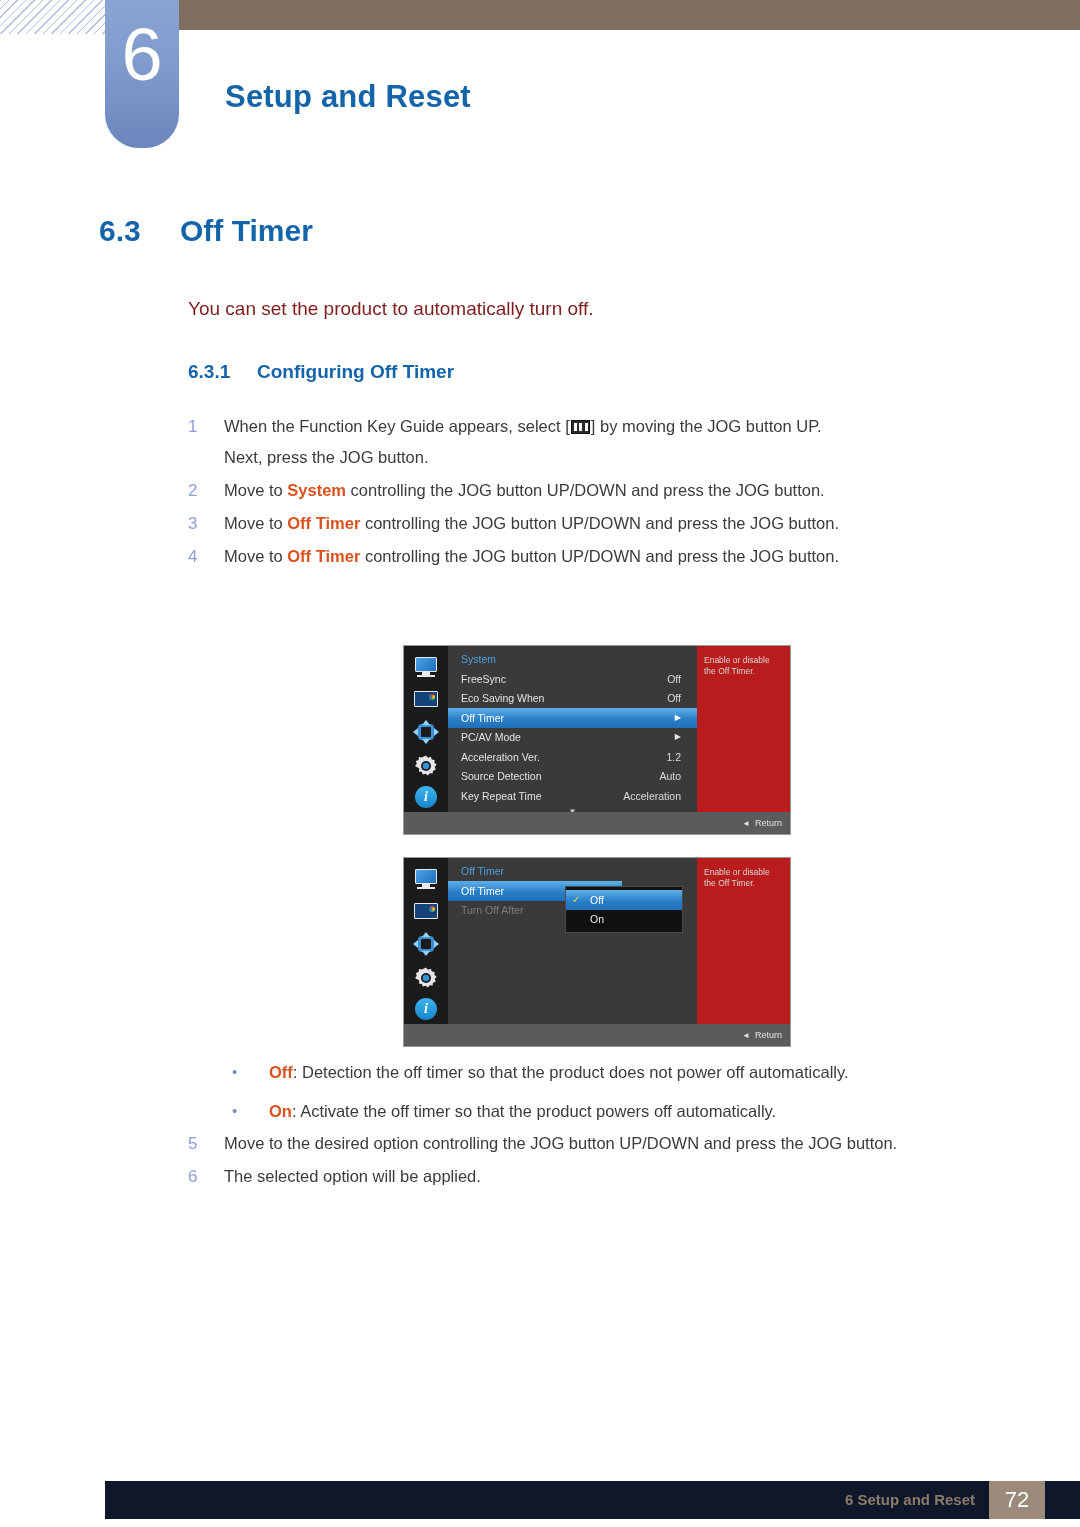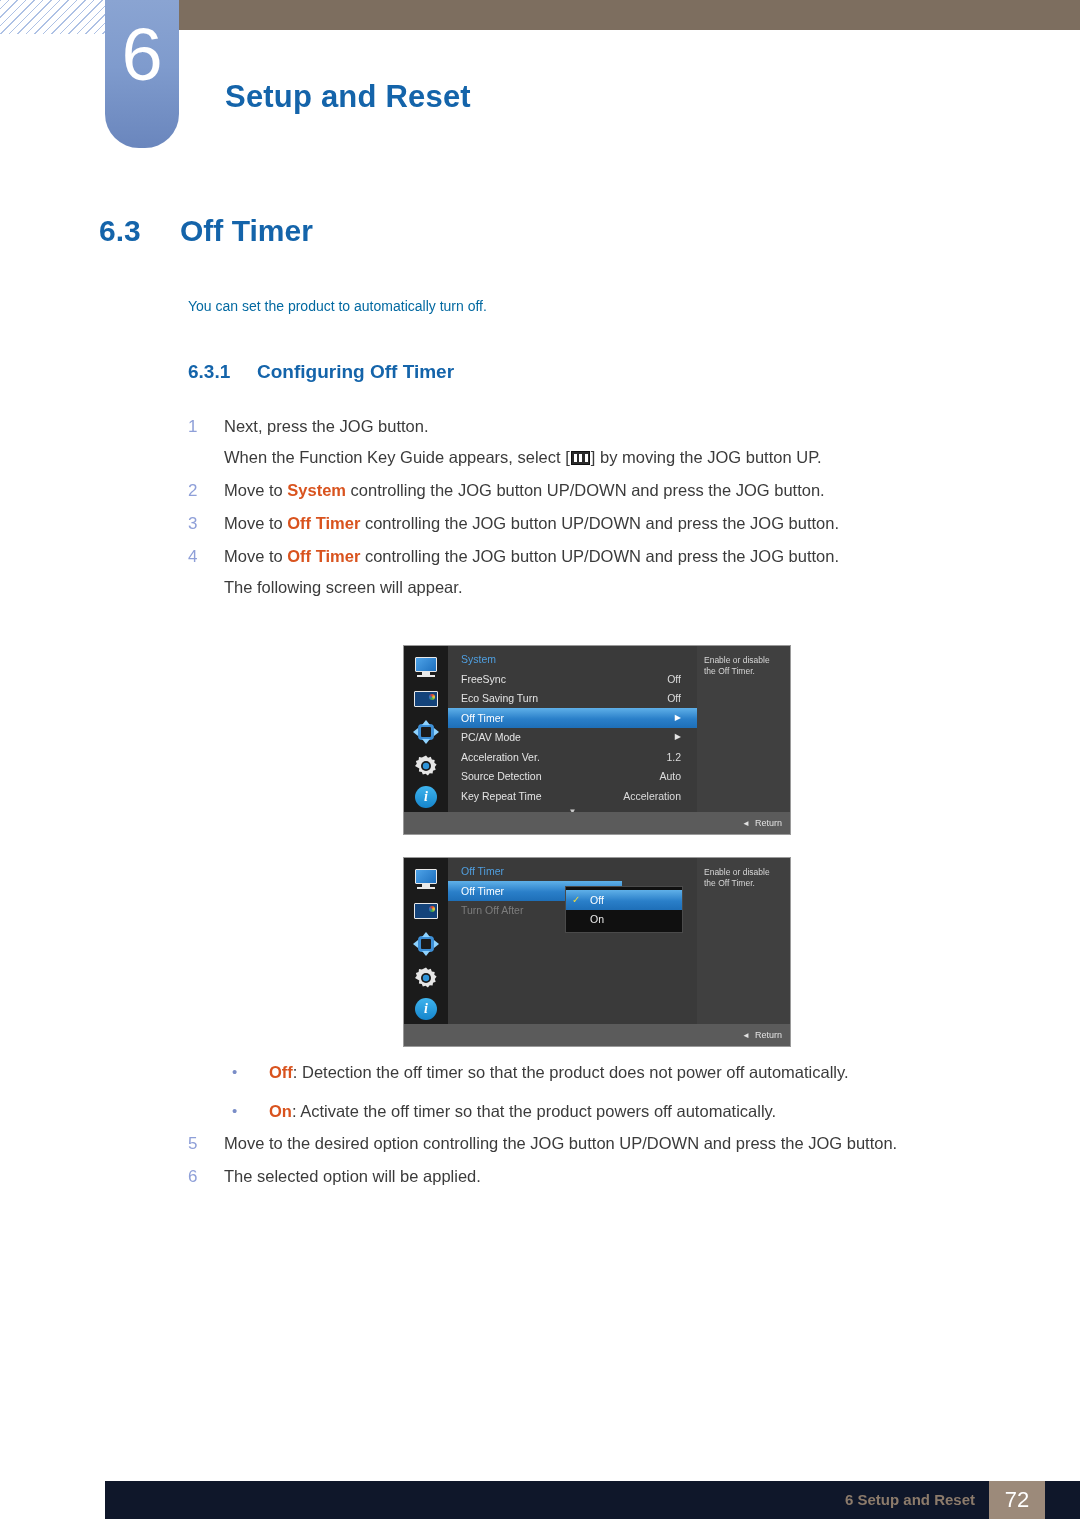--- a/index.html
+++ b/index.html
@@ -44,21 +44,21 @@
     color:#1464aa;font-size:30px;font-weight:700;
   }
   .h2 .numpart{display:inline-block;width:81px;}
   .h3{
     position:absolute;left:188px;top:361px;
     color:#1464aa;font-size:19px;font-weight:700;
   }
   .h3 .numpart{display:inline-block;width:69px;}
   .intro{
     position:absolute;left:188px;top:298px;
-    color:#0369a1;font-size:14px;
+    color:#7f1d1d;font-size:19px;
   }
 
   
   .steps{position:absolute;left:188px;top:411px;width:800px;}
   .step{display:flex;margin-bottom:2px;}
   .step .sn{
     width:36px;flex:0 0 36px;
     color:#8e9fd8;font-size:17px;line-height:31px;
   }
   .step .sbody{flex:1;color:#3b3b3b;font-size:16.5px;line-height:31px;}
@@ -160,21 +160,21 @@
     background:linear-gradient(180deg,#5fb0e8 0%,#2a7fc9 55%,#1e6fb8 100%);
     color:#ffffff;
   }
   .osd-row.dim{color:#7c7c7c;}
   .arrowr{font-size:8px;line-height:8px;}
   .scrolldown{
     text-align:center;color:#c9c9c9;font-size:8px;line-height:8px;margin-top:2px;
   }
   .osd-help{
     position:absolute;right:0;top:0;width:93px;bottom:22px;
-    background:#404040;color:#d6d6d6;font-size:8.5px;line-height:11px;
+    background:#b91c1c;color:#d6d6d6;font-size:8.5px;line-height:11px;
     padding:9px 7px 5px 7px;box-sizing:border-box;
   }
   .osd-bottom{
     position:absolute;left:0;right:0;bottom:0;height:22px;
     background:#5b5b5b;display:flex;align-items:center;justify-content:flex-end;
     padding-right:8px;color:#e2e2e2;font-size:9px;gap:5px;
   }
   .retico{font-size:8px;}
 
   
@@ -228,22 +228,22 @@
 <div class="intro">You can set the product to automatically turn off.</div>
 <div class="h3">
   <span class="numpart">6.3.1</span><span>Configuring Off Timer</span>
 </div>
 
 <div class="steps">
 
   <div class="step">
     <div class="sn">1</div>
     <div class="sbody">
+      <span class="ln"><span>When the Function Key Guide appears, select [</span><span class="menuglyph"><i></i><i></i><i></i></span><span>] by moving the JOG button UP.</span></span>
       <span class="ln">Next, press the JOG button.</span>
-      <span class="ln"><span>When the Function Key Guide appears, select [</span><span class="menuglyph"><i></i><i></i><i></i></span><span>] by moving the JOG button UP.</span></span>
     </div>
   </div>
 
   <div class="step">
     <div class="sn">2</div>
     <div class="sbody">
       <span class="ln"><span>Move to </span><span class="kw">System</span><span> controlling the JOG button UP/DOWN and press the JOG button.</span></span>
     </div>
   </div>
 
@@ -251,21 +251,20 @@
     <div class="sn">3</div>
     <div class="sbody">
       <span class="ln"><span>Move to </span><span class="kw">Off Timer</span><span> controlling the JOG button UP/DOWN and press the JOG button.</span></span>
     </div>
   </div>
 
   <div class="step">
     <div class="sn">4</div>
     <div class="sbody">
       <span class="ln"><span>Move to </span><span class="kw">Off Timer</span><span> controlling the JOG button UP/DOWN and press the JOG button.</span></span>
-      <span class="ln">The following screen will appear.</span>
     </div>
   </div>
 
 </div>
 
 <div class="osd" style="left:404px;top:646px;width:386px;height:188px;">
 
   <div class="osd-left">
     <div class="ico ico-monitor">
       <div class="scr"></div>
@@ -294,21 +293,21 @@
   </div>
 
   <div class="osd-body">
     <div class="osd-title">System</div>
 
     <div class="osd-row">
       <span class="lbl">FreeSync</span>
       <span class="val">Off</span>
     </div>
     <div class="osd-row">
-      <span class="lbl">Eco Saving Turn</span>
+      <span class="lbl">Eco Saving When</span>
       <span class="val">Off</span>
     </div>
     <div class="osd-row sel">
       <span class="lbl">Off Timer</span>
       <span class="arrowr">▶</span>
     </div>
     <div class="osd-row">
       <span class="lbl">PC/AV Mode</span>
       <span class="arrowr">▶</span>
     </div>

